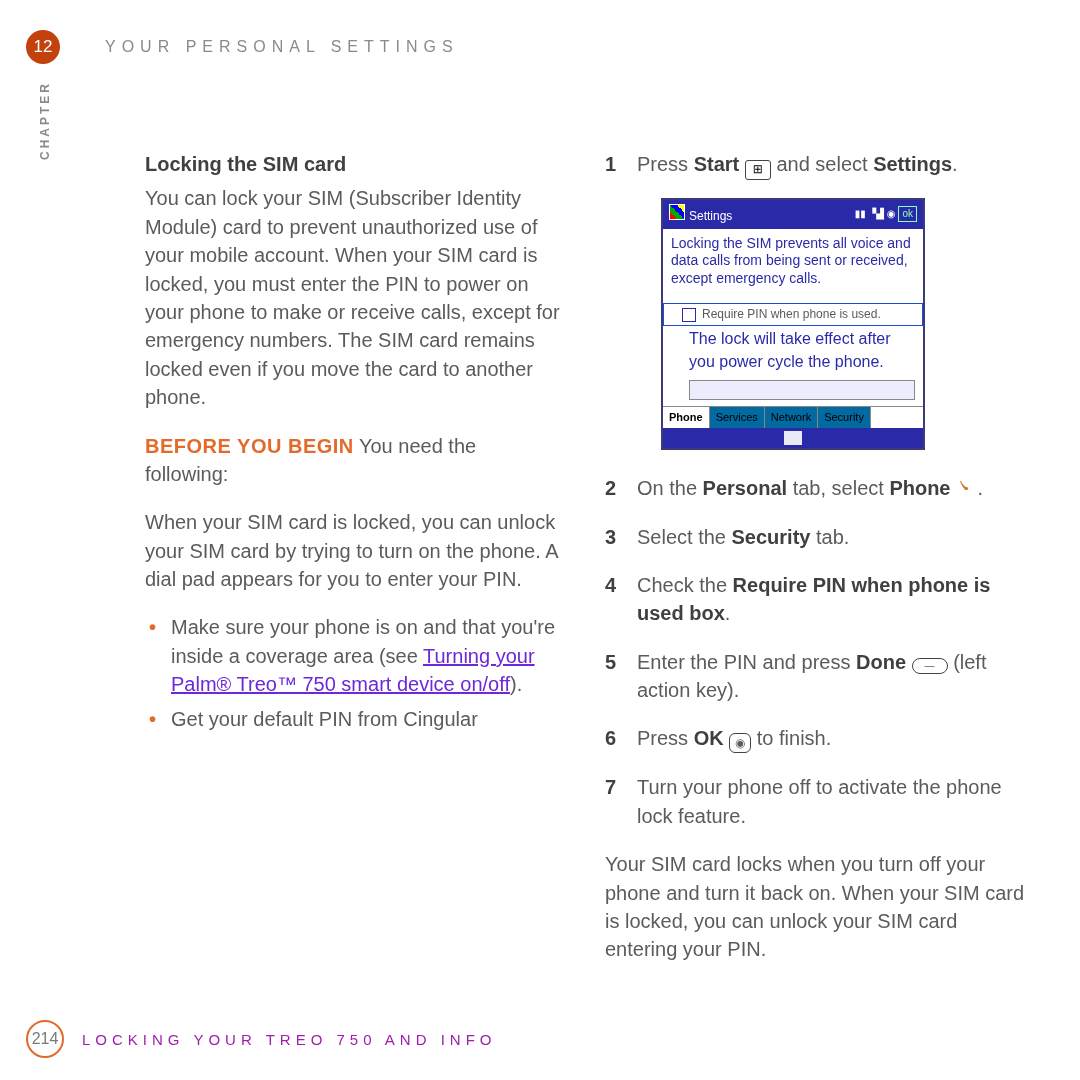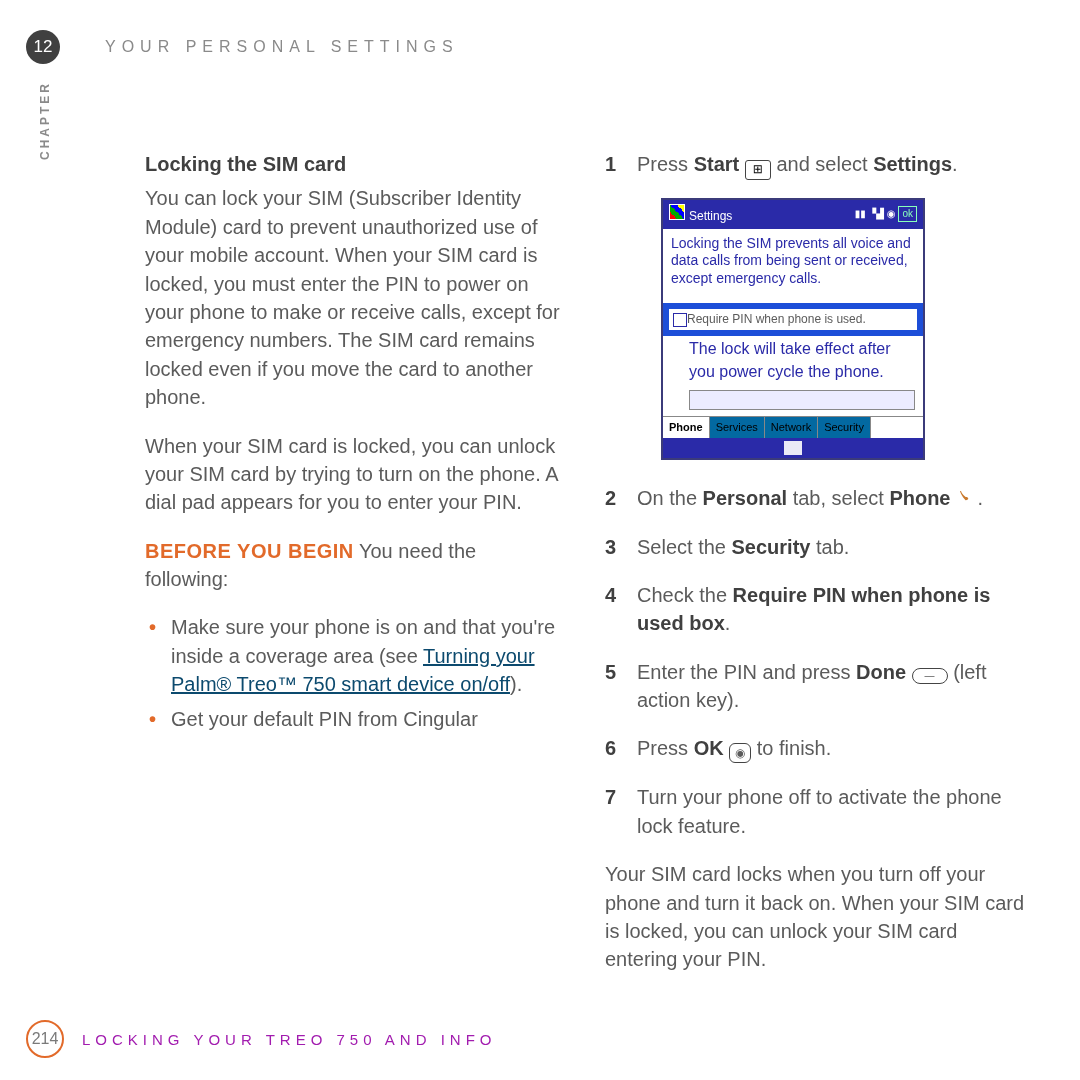--- a/index.html
+++ b/index.html
@@ -18,21 +18,21 @@
     height: 1080px;
     box-sizing: border-box;
   }
   .chapter-badge {
     position: absolute;
     top: 30px;
     left: 26px;
     width: 34px;
     height: 34px;
     border-radius: 50%;
-    background: #404040;
+    background: #c2410c;
     color: #fff;
     font-size: 17px;
     font-weight: 400;
     display: flex;
     align-items: center;
     justify-content: center;
   }
   .top-header {
     position: absolute;
     top: 38px;
@@ -88,21 +88,21 @@
     padding-left: 26px;
     margin-bottom: 6px;
   }
   ul.bullets li::before {
     content: "•";
     position: absolute;
     left: 4px;
     color: #e26a2a;
     font-weight: 700;
   }
-  .link { text-decoration: underline; color: #0c4a6e; text-align: center; }
+  .link { text-decoration: underline; color: #6d28d9; text-align: center; }
   ol.steps {
     list-style: none;
     padding: 0;
     margin: 0;
     counter-reset: step;
   }
   ol.steps > li {
     position: relative;
     padding-left: 32px;
     margin-bottom: 20px;
@@ -184,24 +184,25 @@
     font-size: 12px;
   }
   .dev-body {
     padding: 6px 8px 8px 8px;
     color: #2a2aa8;
     font-size: 14px;
     line-height: 1.25;
   }
   .dev-check-row {
     margin-top: 8px;
-    border: 6px solid #1d4ed8;
-    padding: 2px 4px;
+    border: 1px solid #1d4ed8;
+    padding: 2px 18px;
     display: flex;
     align-items: flex-start;
+    gap: 6px;
   }
   .dev-check { width:12px;height:12px;border:1px solid #2a2aa8;flex:0 0 auto;margin-top:2px;}
   .dev-note { padding: 2px 8px 6px 26px; font-size:16px; color:#2a2aa8;}
   .dev-input {
     margin: 0 8px 6px 26px;
     height:18px; border:1px solid #888; background:#ececff;
   }
   .dev-tabs {
     display:flex; font-size:11px; border-top:1px solid #888;
   }
@@ -243,26 +244,26 @@
 <div class="page">
   <div class="chapter-badge">12</div>
   <div class="top-header">YOUR PERSONAL SETTINGS</div>
   <div class="chapter-vertical">CHAPTER</div>
 
   <div class="content">
 
     <div class="col">
       <div class="section-heading">Locking the SIM card</div>
       <div class="para">You can lock your SIM (Subscriber Identity Module) card to prevent unauthorized use of your mobile account. When your SIM card is locked, you must enter the PIN to power on your phone to make or receive calls, except for emergency numbers. The SIM card remains locked even if you move the card to another phone.</div>
-      <div class="para">When your SIM card is locked, you can unlock your SIM card by trying to turn on the phone. A dial pad appears for you to enter your PIN.</div>
       <div class="para">
         <span class="before">BEFORE YOU BEGIN</span>
         <span> </span>
         <span>You need the following:</span>
       </div>
+      <div class="para">When your SIM card is locked, you can unlock your SIM card by trying to turn on the phone. A dial pad appears for you to enter your PIN.</div>
       <ul class="bullets">
         <li>
           <span>Make sure your phone is on and that you're inside a coverage area (see </span><span class="link">Turning your Palm® Treo™ 750 smart device on/off</span><span>).</span>
         </li>
         <li>Get your default PIN from Cingular</li>
       </ul>
     </div>
 
     <div class="col">
       <ol class="steps">

